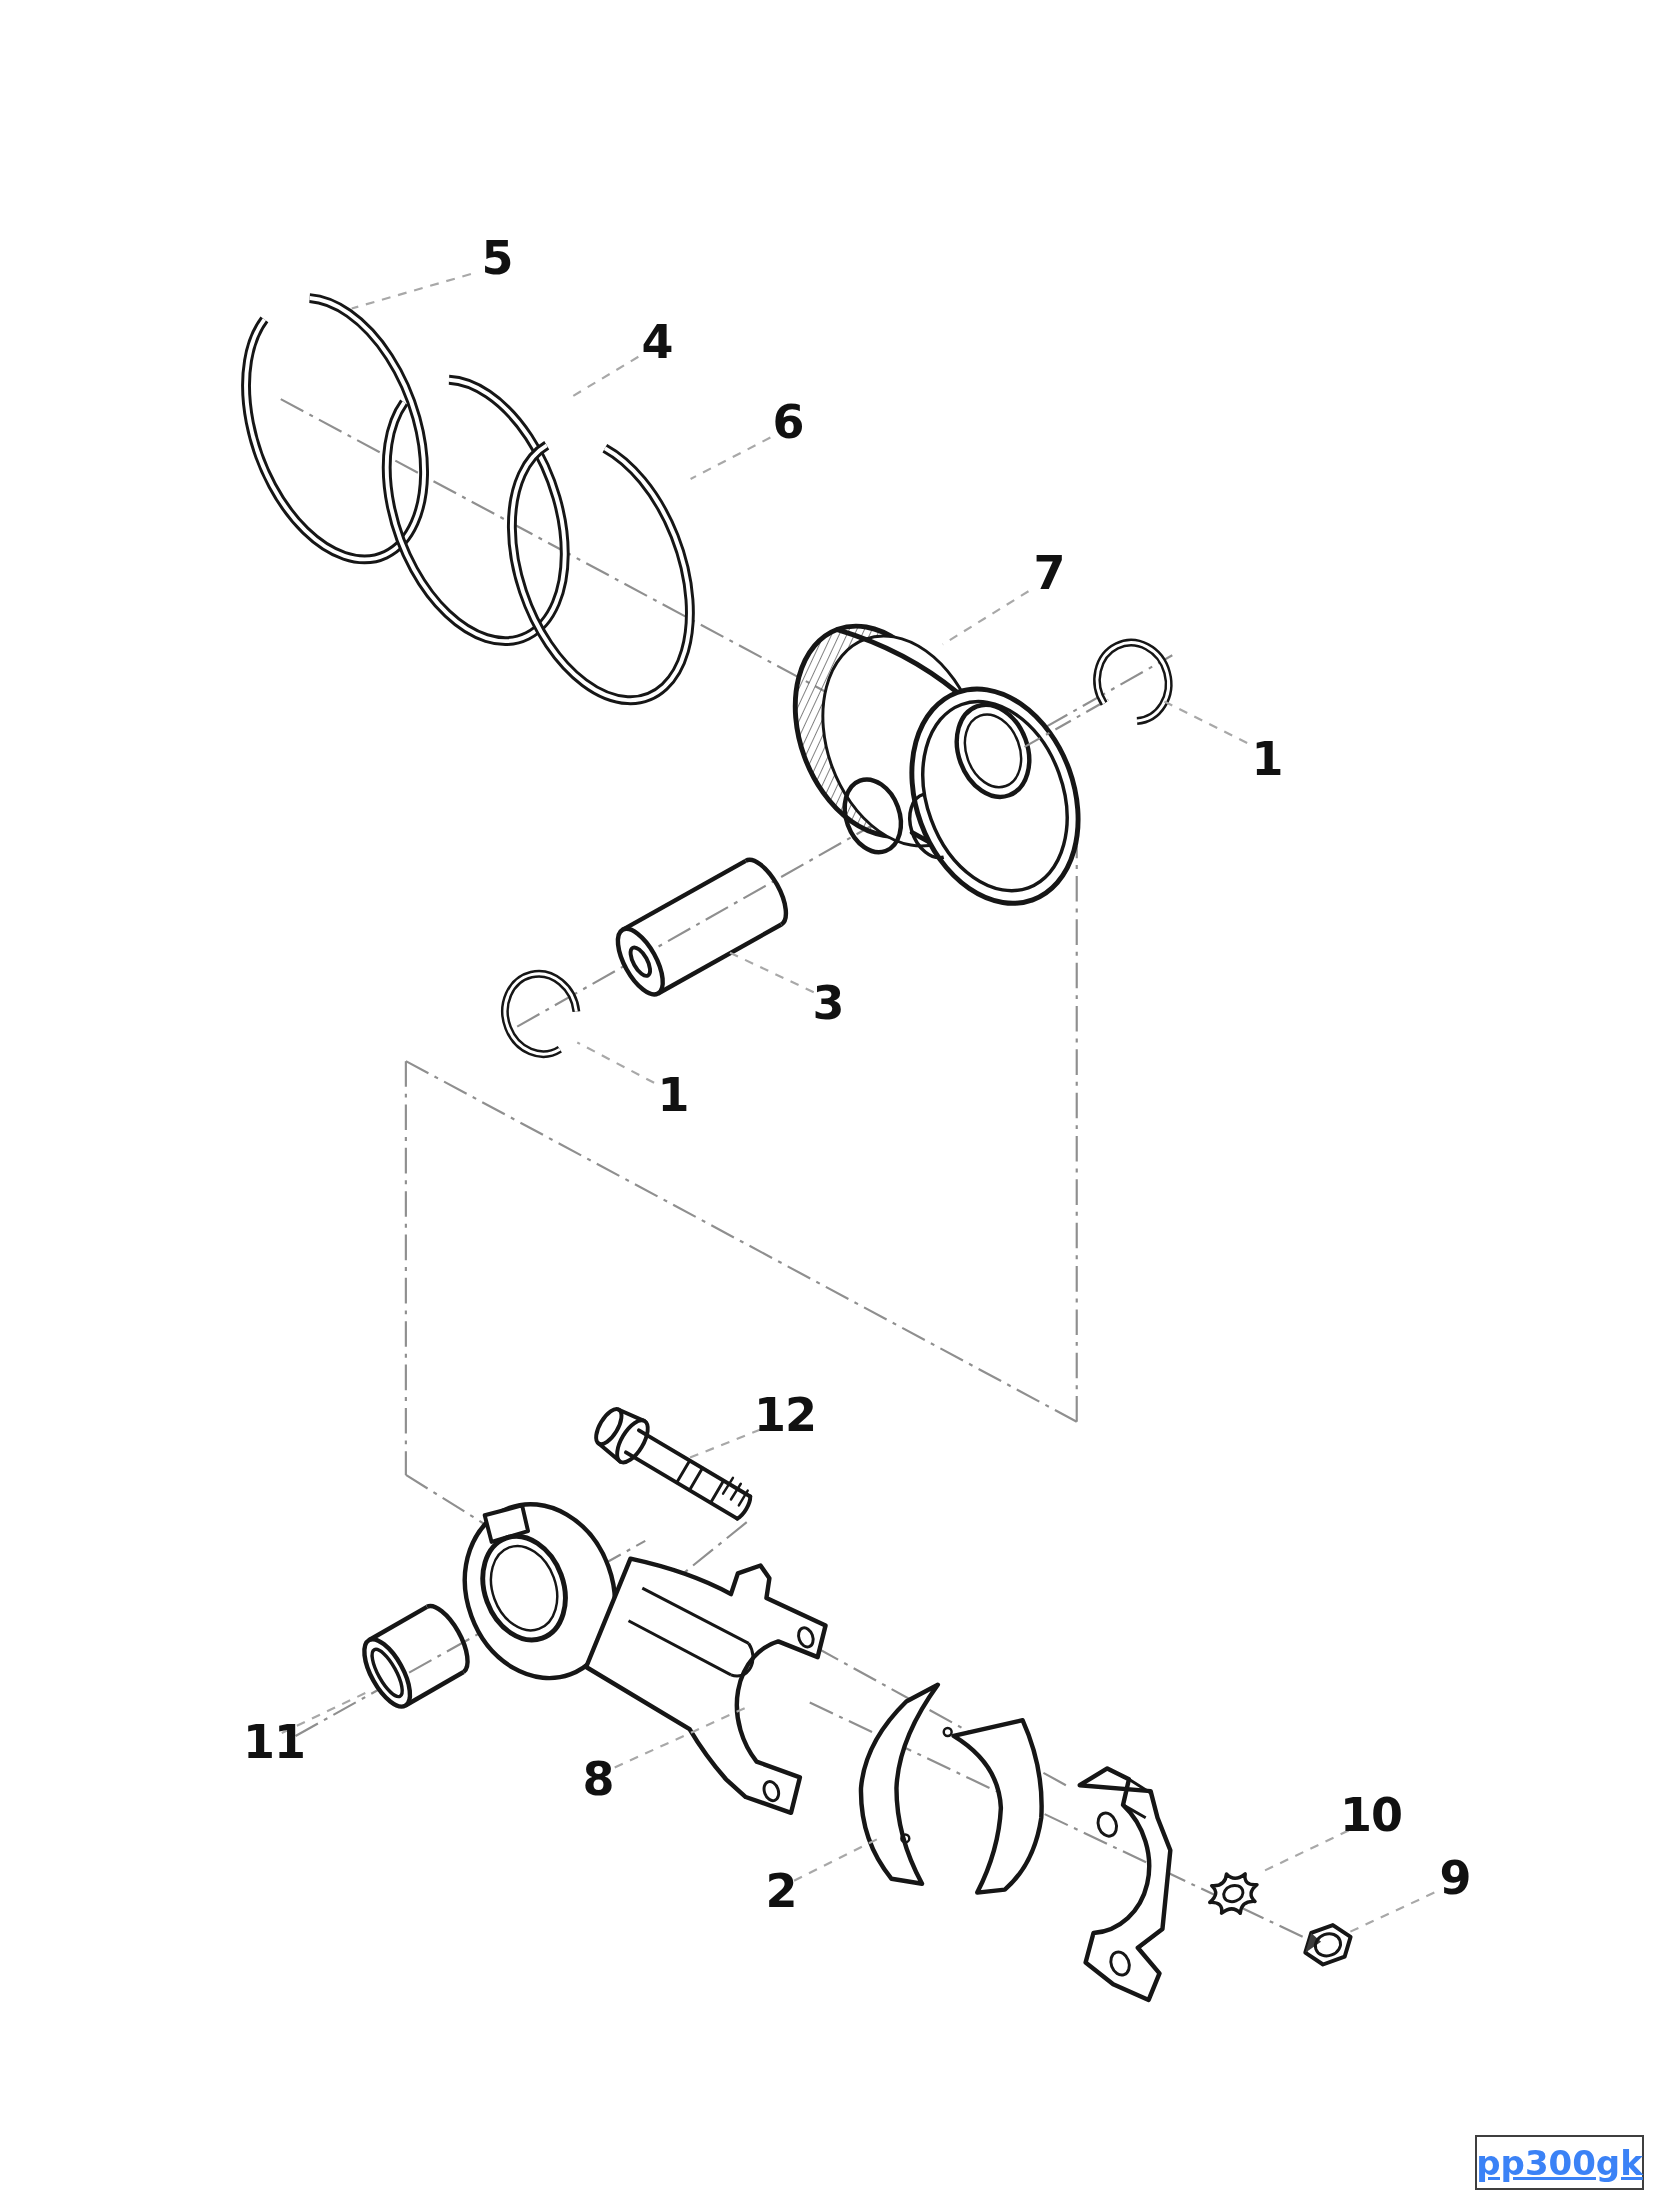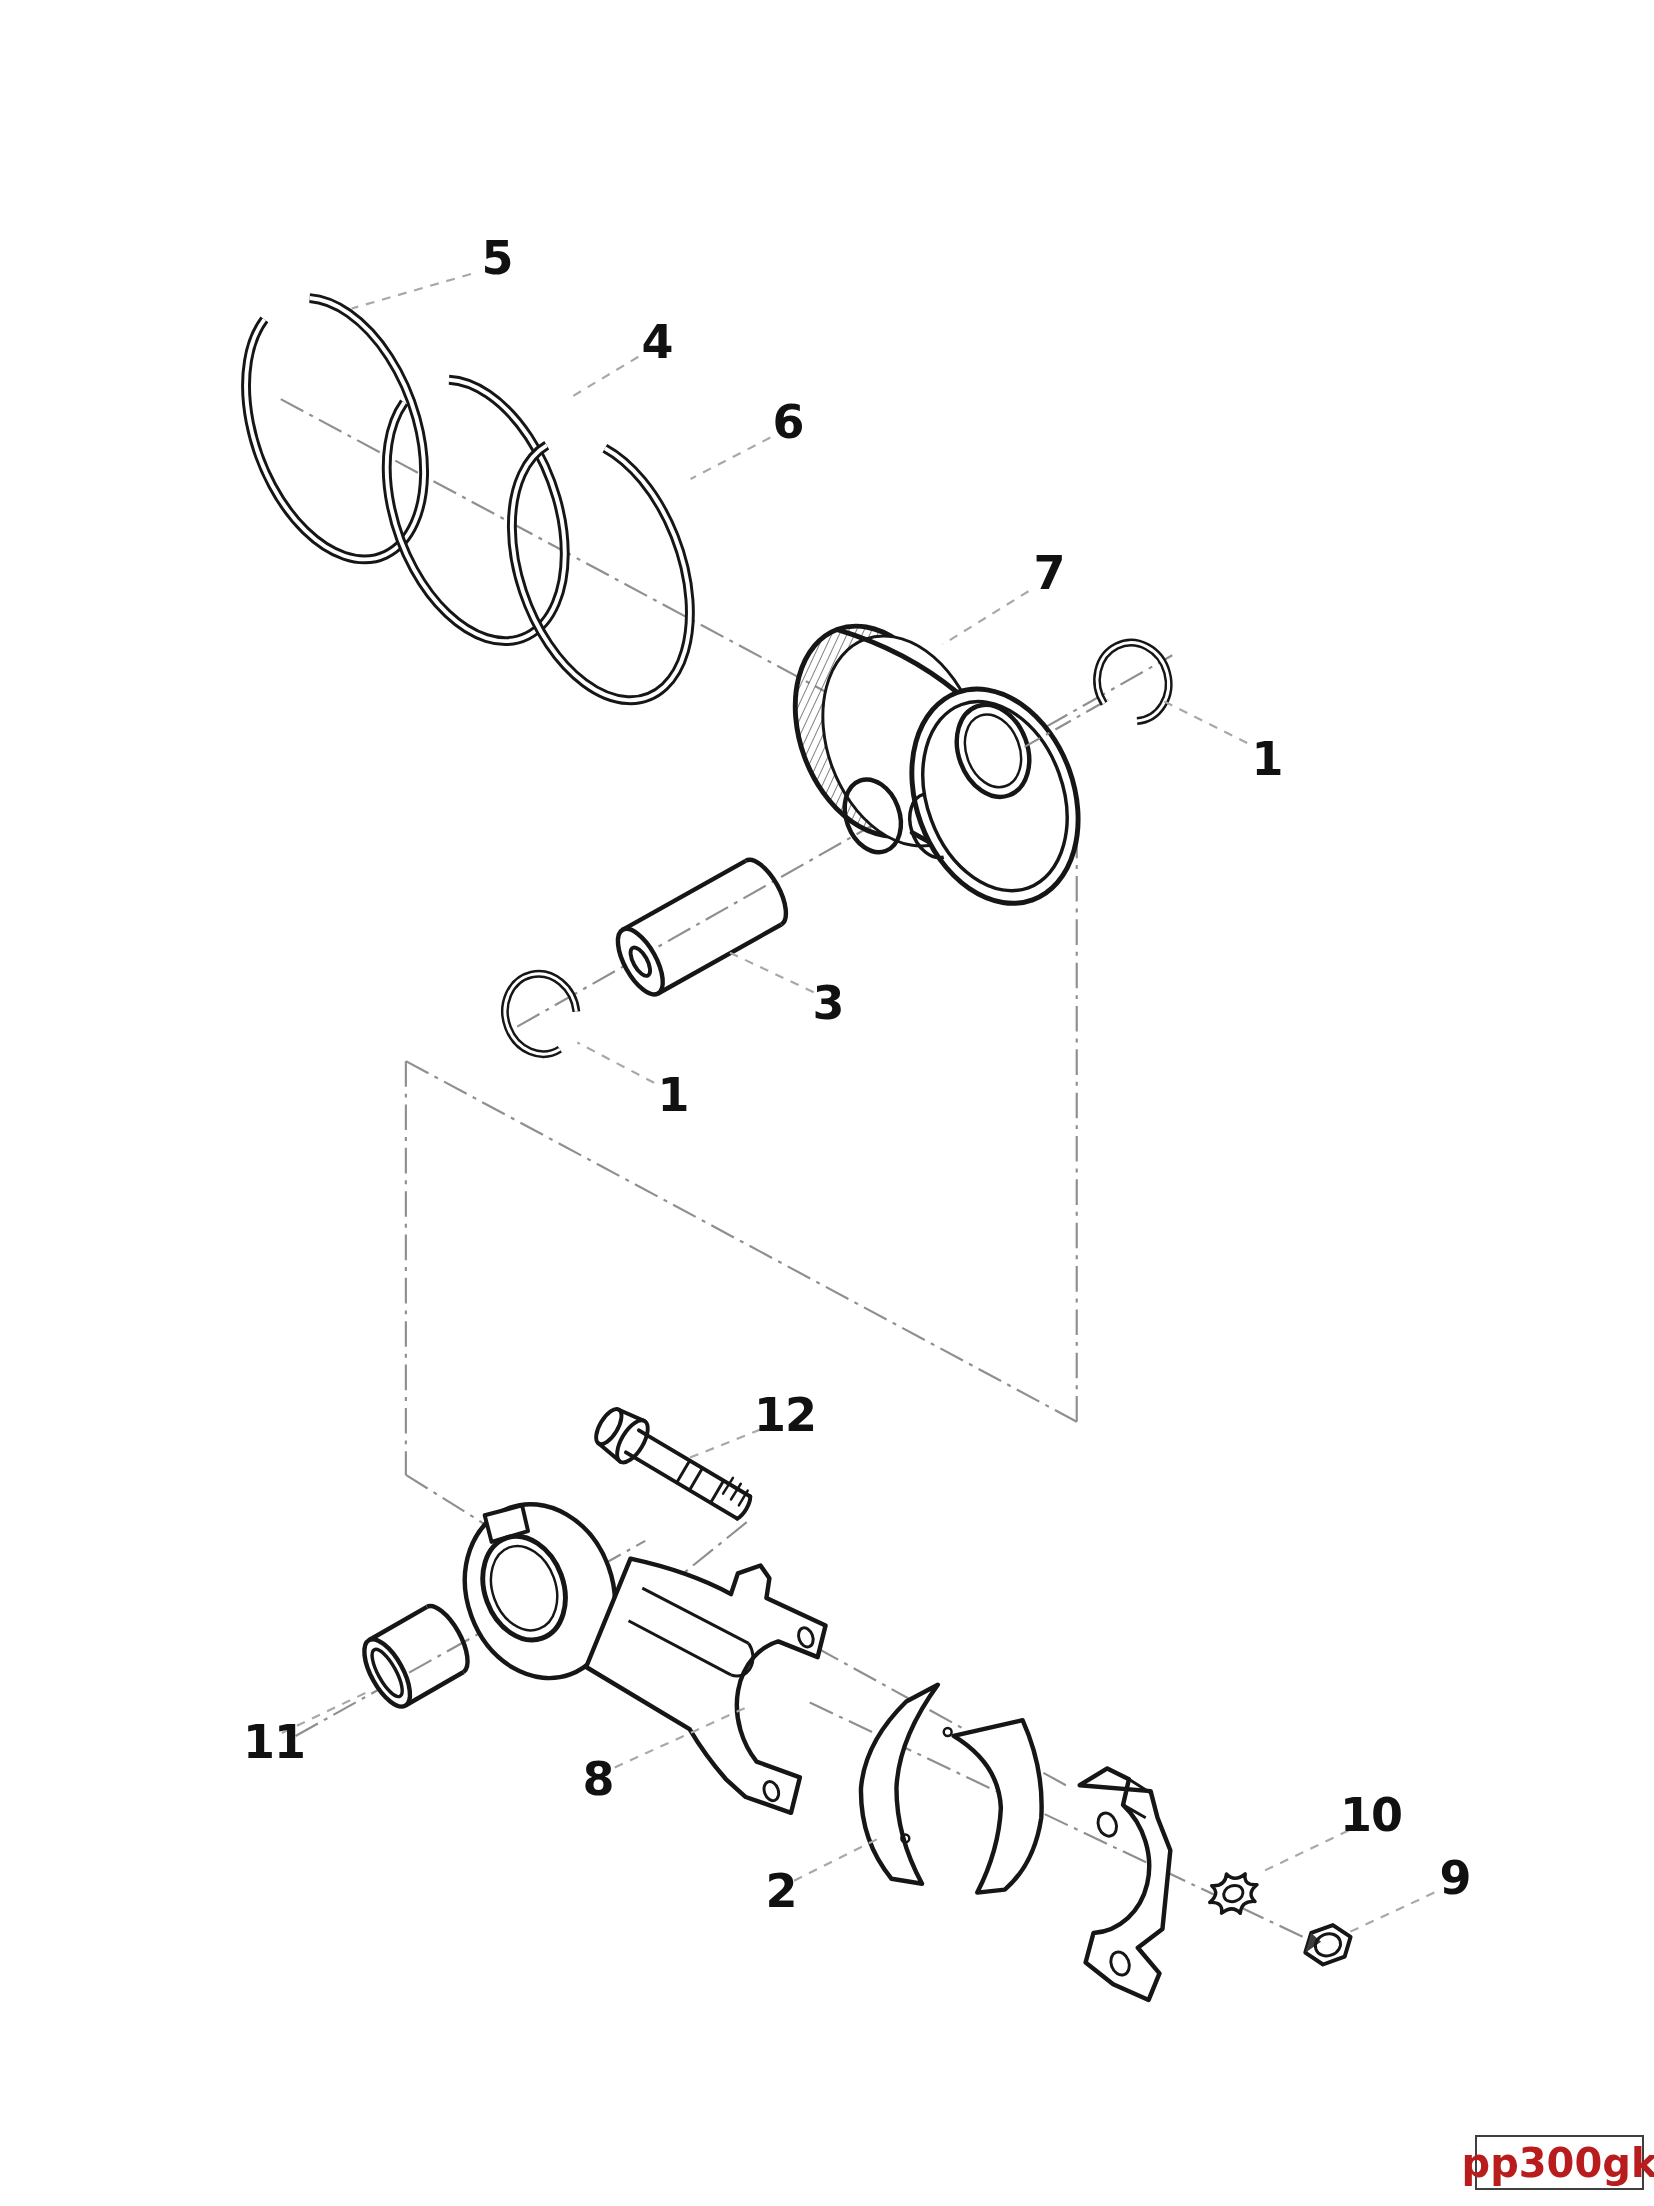--- a/index.html
+++ b/index.html
@@ -4,21 +4,21 @@
 <style>
   html,body{margin:0;padding:0;background:#ffffff;}
   .page{position:relative;width:1655px;height:2207px;background:#ffffff;overflow:hidden;
         font-family:"DejaVu Sans", sans-serif;}
   .diagram-svg{position:absolute;left:0;top:0;}
   .callout{position:absolute;transform:translate(-50%,-50%);
            font-family:"DejaVu Sans", sans-serif;font-weight:bold;font-size:46px;
            color:#111;letter-spacing:-1px;user-select:none;}
   .code-box{position:absolute;left:1475px;top:2135px;width:165px;height:51px;
             border:2px solid #3f3f3f;display:flex;align-items:center;justify-content:center;
-            font-family:"DejaVu Sans", sans-serif;font-weight:bold;font-size:40px;color:#b91c1c;}
+            font-family:"DejaVu Sans", sans-serif;font-weight:bold;font-size:34px;color:#3b82f6;text-decoration:underline;}
 </style>
 </head>
 <body>
 
 <div class="page">
 
 <svg class="diagram-svg" width="1655" height="2207" viewBox="0 0 1680 2240" fill="none" stroke-linejoin="round">
   <defs>
     <pattern id="hatch" width="7" height="7" patternUnits="userSpaceOnUse" patternTransform="rotate(45)">
       <line x1="0" y1="0" x2="0" y2="7" stroke="#4a4a4a" stroke-width="1.4"></line>

